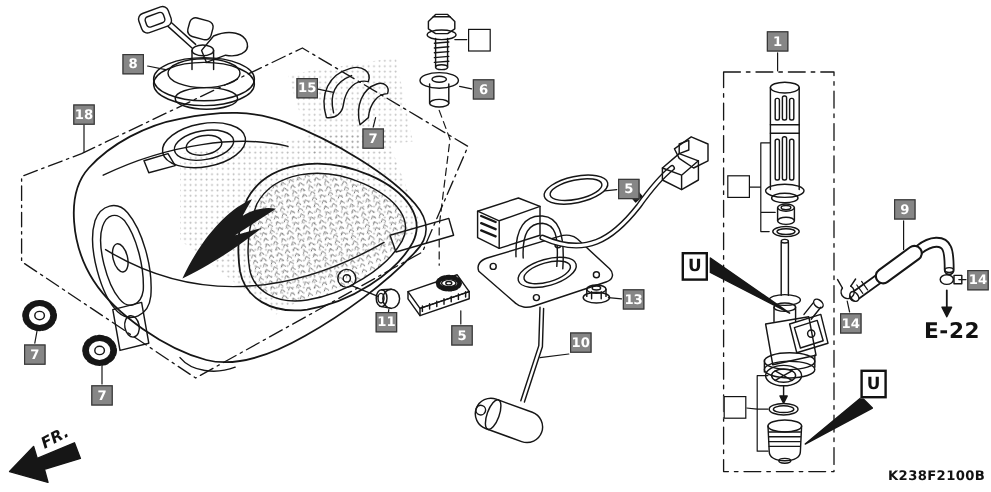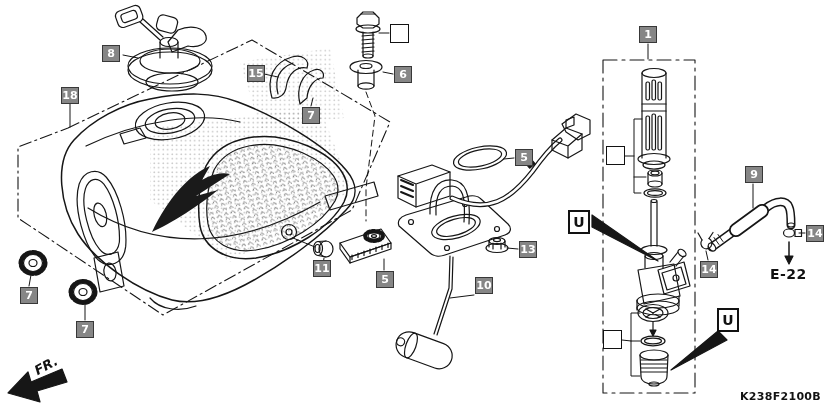--- a/index.html
+++ b/index.html
@@ -8,21 +8,21 @@
   .stage svg{position:absolute;left:0;top:0;}
   .plabel{position:absolute;width:18px;height:17px;background:#868686;border:1px solid #383838;
           box-sizing:border-box;color:#fff;font-size:11px;font-weight:bold;text-align:center;
           line-height:15px;z-index:5;}
   .wbox{position:absolute;width:19px;height:19px;background:#fff;border:1.5px solid #121212;
         box-sizing:border-box;z-index:5;}
   .ubox{position:absolute;width:22px;height:24px;background:#fff;border:2px solid #121212;
         box-sizing:border-box;color:#121212;font-size:14px;font-weight:bold;text-align:center;
         line-height:20px;z-index:5;}
   .dtext{position:absolute;color:#121212;font-weight:bold;z-index:5;white-space:nowrap;}
-  #e22{font-size:14px;letter-spacing:.5px;}
+  #e22{font-size:18px;letter-spacing:.5px;}
   #diagram-code{font-size:11px;letter-spacing:.3px;}
   #fr-text{font-size:13px;font-style:italic;transform:rotate(-28deg);}
 </style>
 </head>
 <body>
 
 <div class="stage">
 
 <svg width="826" height="410" viewBox="0 0 826 410">
   <defs>

